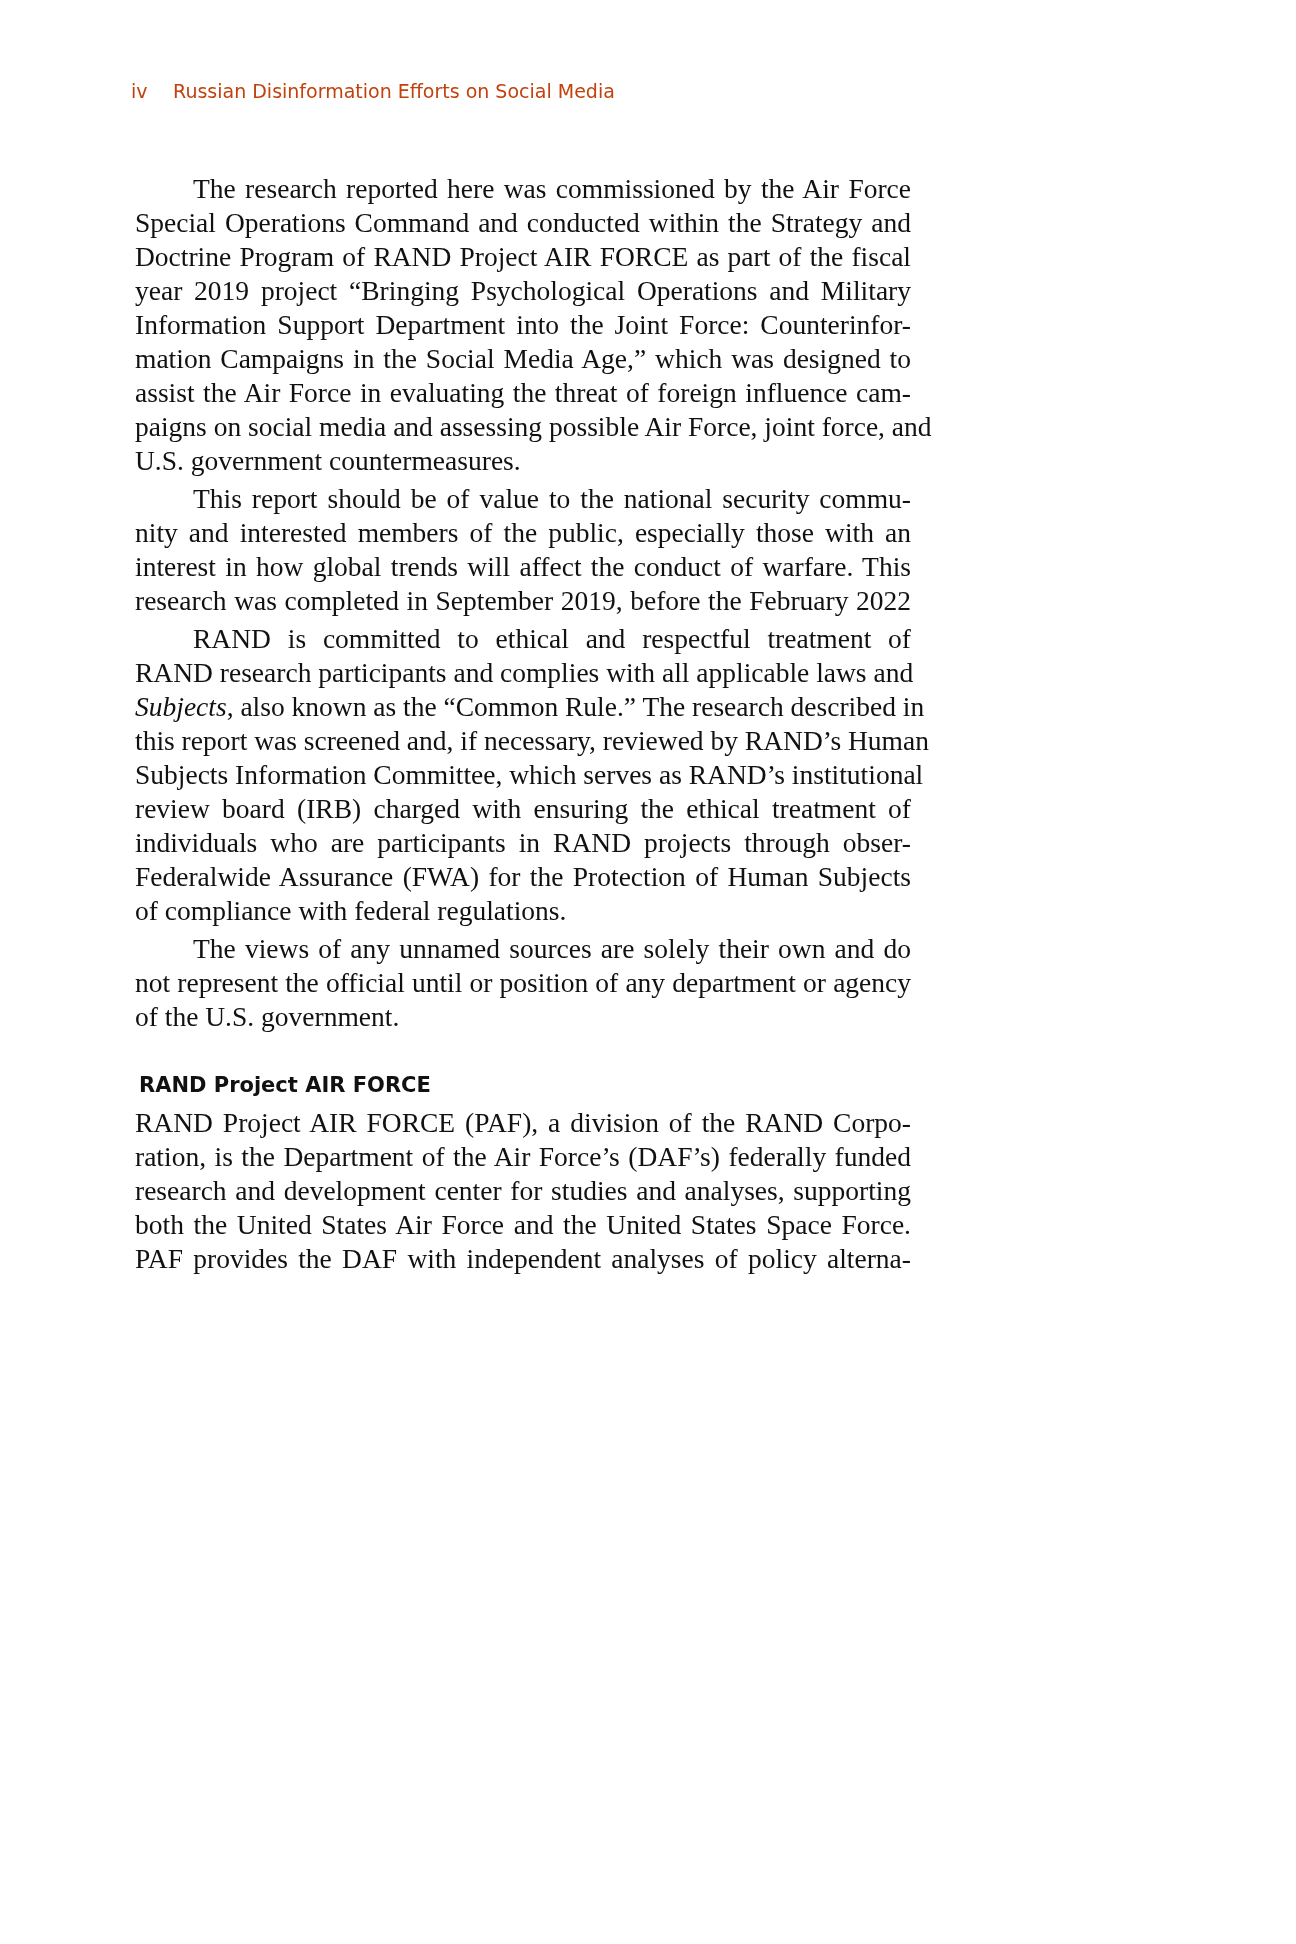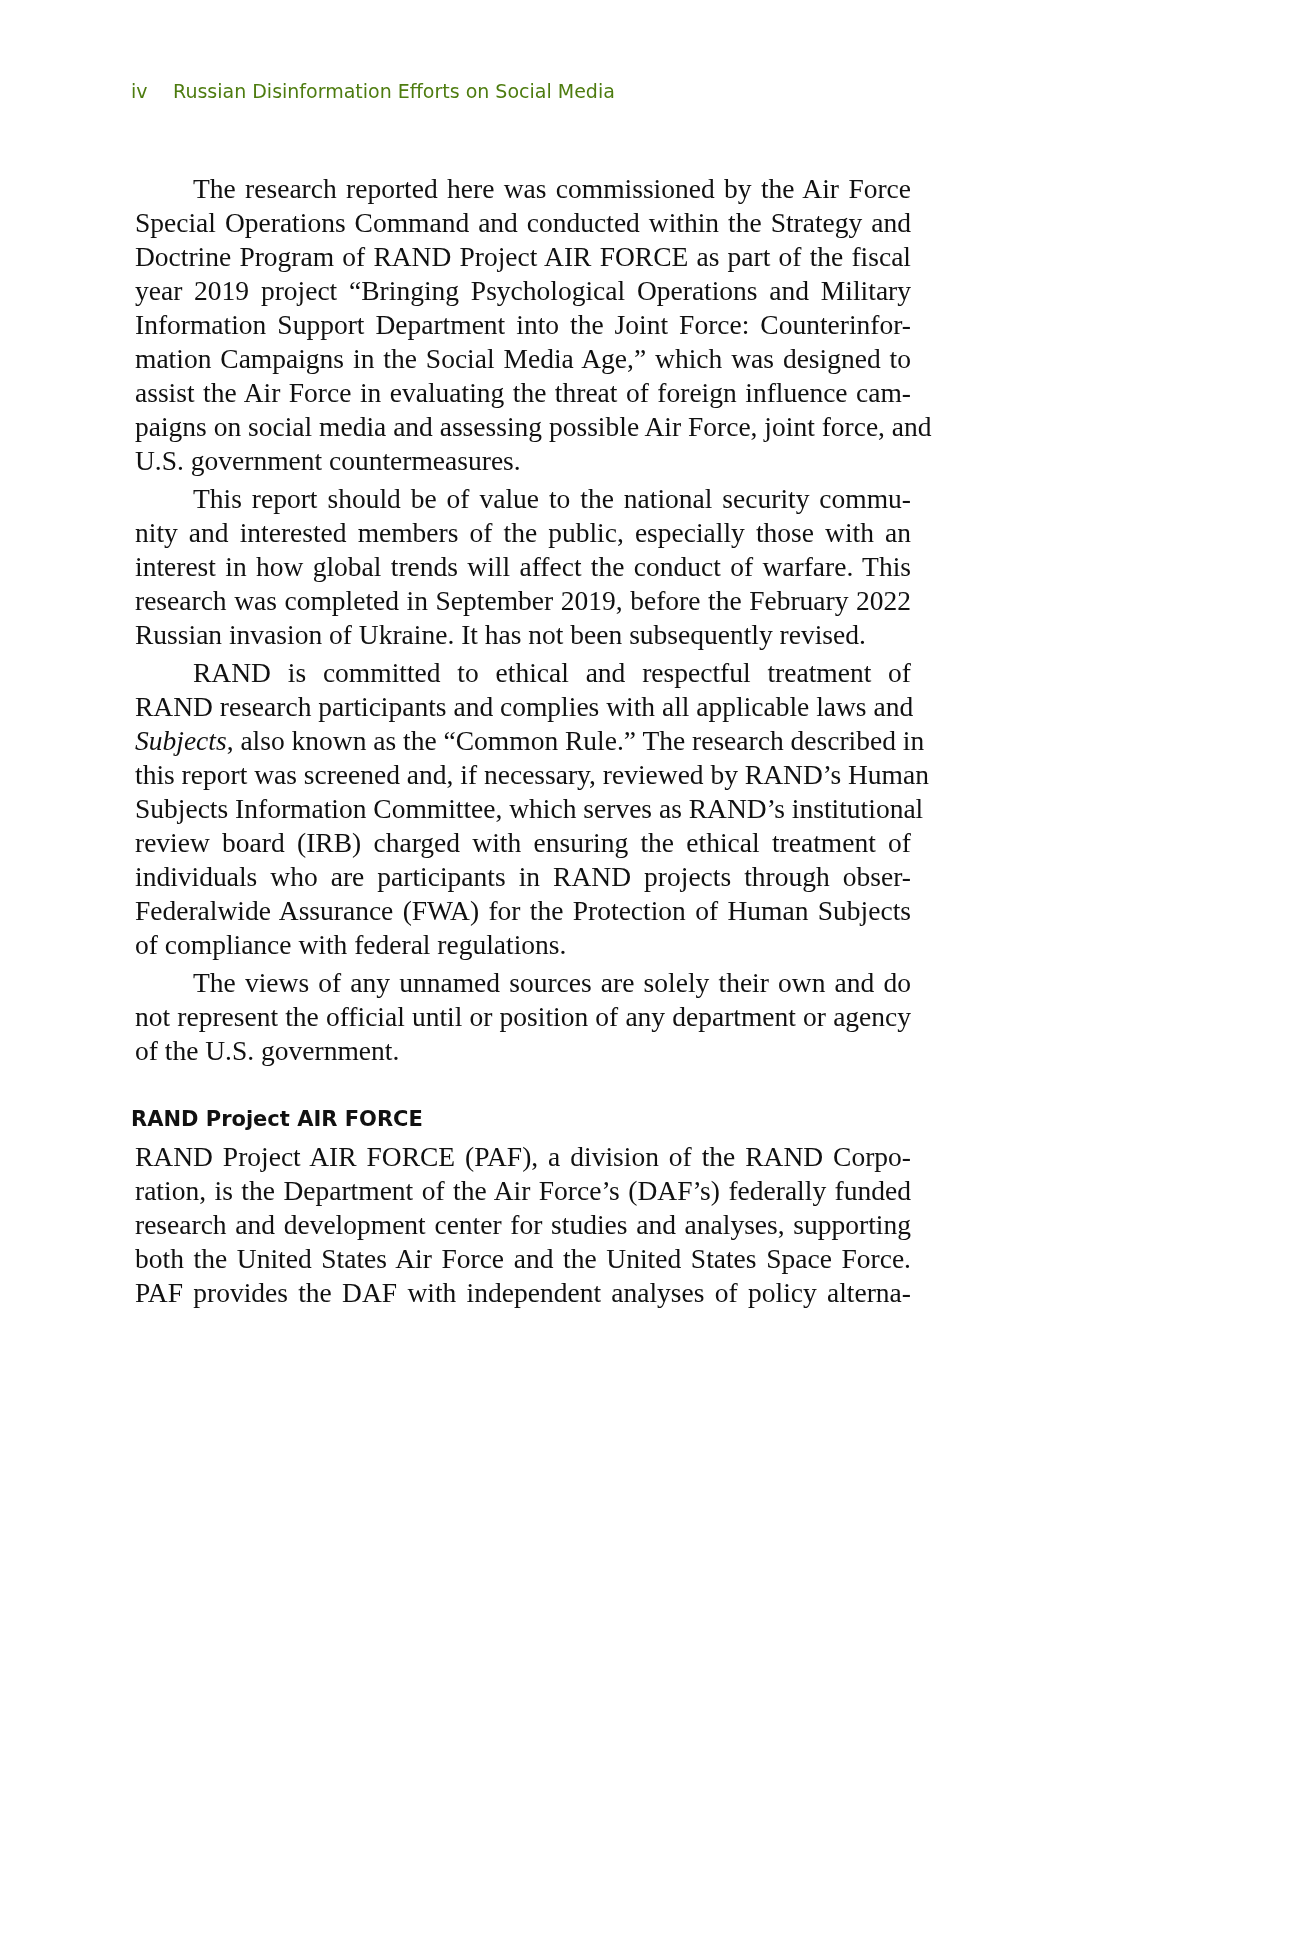--- a/index.html
+++ b/index.html
@@ -1,34 +1,34 @@
 <!DOCTYPE html>
 <html><head>
 <meta charset="utf-8">
 <style>
   html, body { margin: 0; padding: 0; background: #ffffff; }
   body { width: 1296px; height: 1944px; position: relative; overflow: hidden; color: #111111; }
   .running-head {
     position: absolute; left: 131px; top: 80px;
-    font-family: "DejaVu Sans", sans-serif; font-size: 19px; color: #4d7c0f;
+    font-family: "DejaVu Sans", sans-serif; font-size: 19px; color: #c2410c;
     white-space: nowrap;
   }
   .running-head .folio { display: inline-block; width: 36px; }
   .body-col {
     position: absolute; left: 131px; top: 168px; width: 784px;
     font-family: "Liberation Serif", serif; font-size: 27.5px; line-height: 34px;
     color: #111111;
   }
   .para { margin: 4px; }
   .line { display: block; white-space: nowrap; text-align: justify; text-align-last: justify; height: 34px; overflow: visible; }
   .line.last { text-align-last: left; }
   .line.indent { padding-left: 58px; }
   .section-head {
     font-family: "DejaVu Sans", sans-serif; font-weight: bold; font-size: 21px;
-    margin-top: 34px; height: 34px; line-height: 34px; color: #111111;
+    margin-top: 34px; height: 34px; line-height: 34px; color: #111111; margin-left: 8px;
   }
   em { font-style: italic; }
 </style>
 </head>
 <body>
 
 <div class="running-head">
   <span class="folio">iv</span>
   <span>Russian Disinformation Efforts on Social Media</span>
 </div>
@@ -44,21 +44,20 @@
         <span class="line ">mation Campaigns in the Social Media Age,” which was designed to</span>
         <span class="line ">assist the Air Force in evaluating the threat of foreign influence cam-</span>
         <span class="line ">paigns on social media and assessing possible Air Force, joint force, and</span>
         <span class="line  last">U.S. government countermeasures.</span>
       </div>
       <div class="para">
         <span class="line  indent">This report should be of value to the national security commu-</span>
         <span class="line ">nity and interested members of the public, especially those with an</span>
         <span class="line ">interest in how global trends will affect the conduct of warfare. This</span>
         <span class="line ">research was completed in September 2019, before the February 2022</span>
-        <span class="line  last">Russian invasion of Ukraine. It has not been subsequently revised.</span>
       </div>
       <div class="para">
         <span class="line  indent">RAND is committed to ethical and respectful treatment of</span>
         <span class="line ">RAND research participants and complies with all applicable laws and</span>
         <span class="line "><em>Subjects</em>, also known as the “Common Rule.” The research described in</span>
         <span class="line ">this report was screened and, if necessary, reviewed by RAND’s Human</span>
         <span class="line ">Subjects Information Committee, which serves as RAND’s institutional</span>
         <span class="line ">review board (IRB) charged with ensuring the ethical treatment of</span>
         <span class="line ">individuals who are participants in RAND projects through obser-</span>
         <span class="line ">Federalwide Assurance (FWA) for the Protection of Human Subjects</span>

